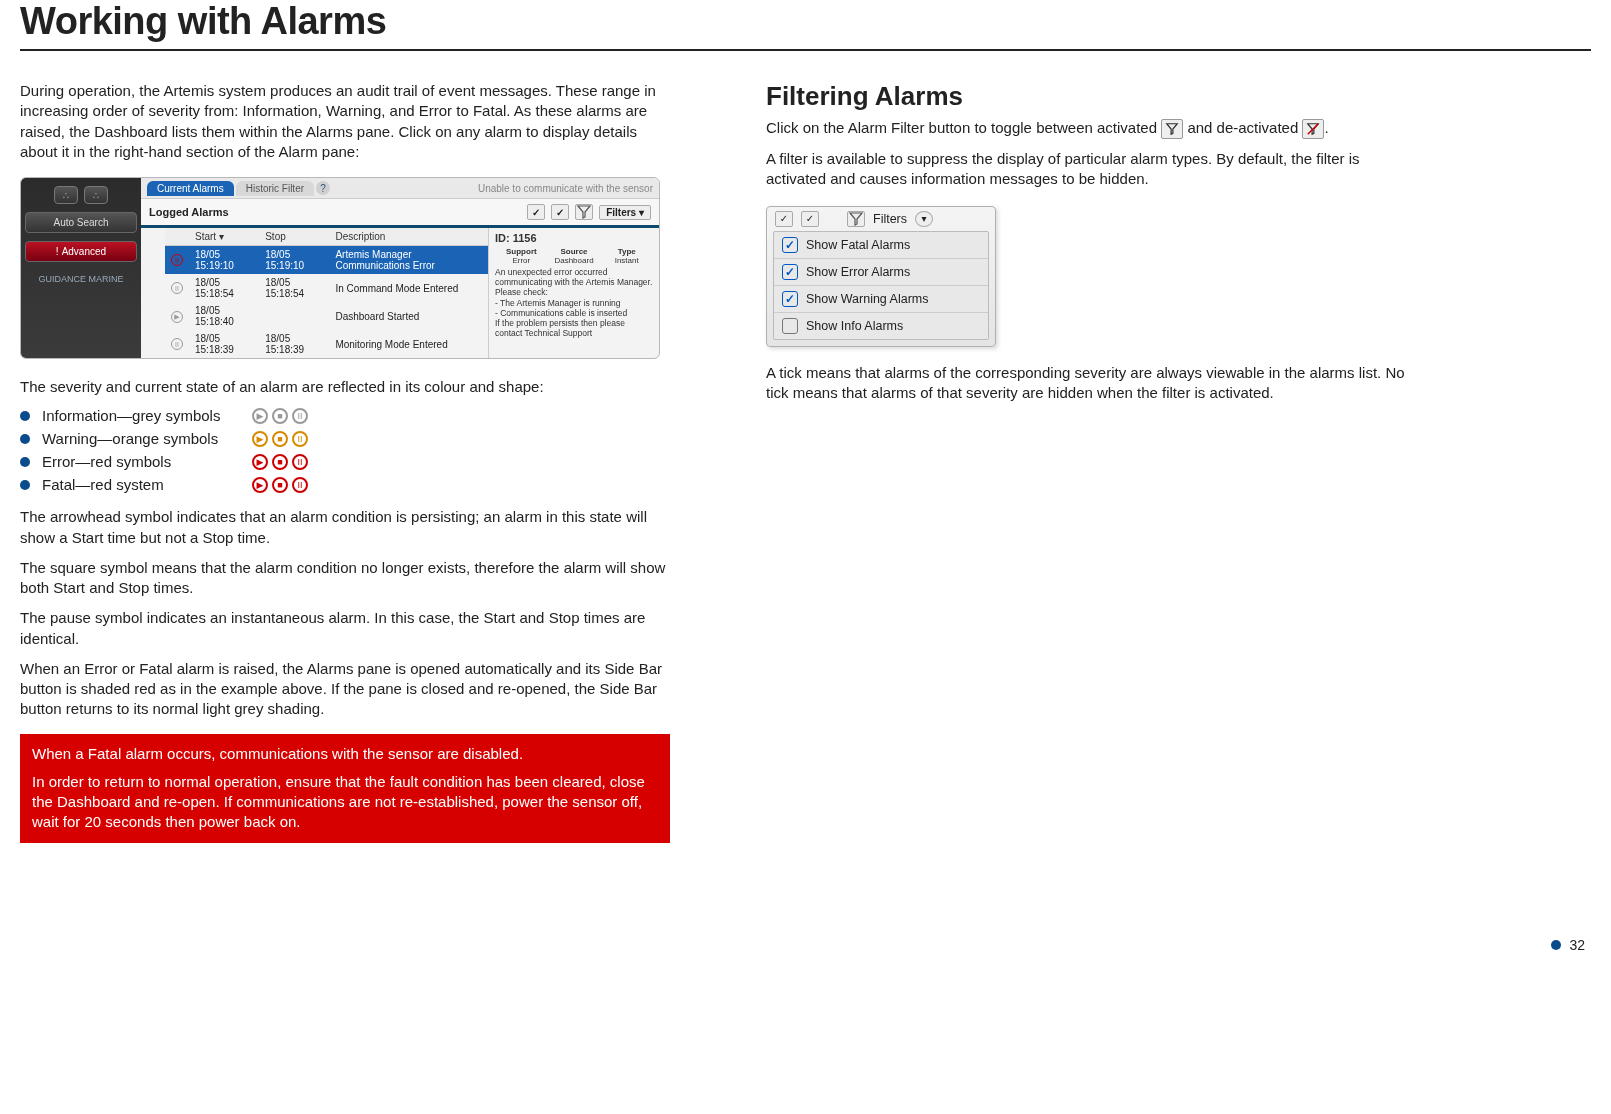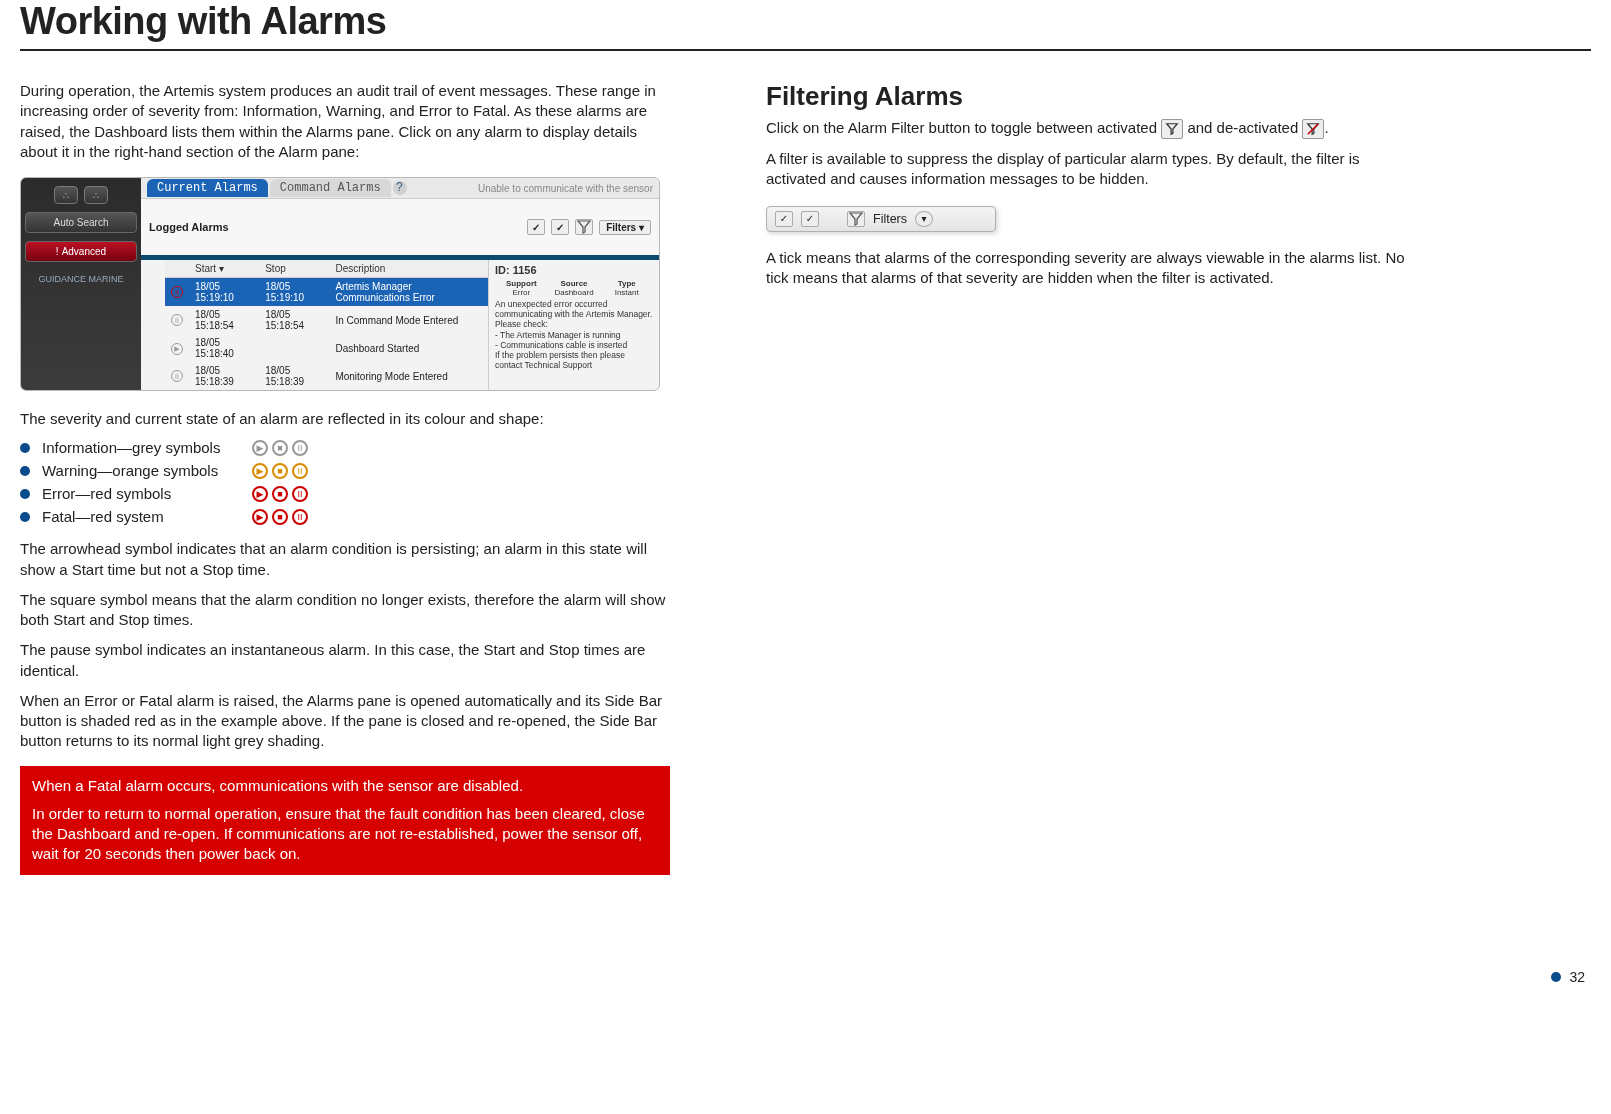--- a/index.html
+++ b/index.html
@@ -88,31 +88,30 @@
     background: #e9e9e9;
     padding: 0 6px;
     height: 20px;
   }
   .tab {
     padding: 2px 10px;
     border-radius: 6px 6px 0 0;
     background: #d8d8d8;
     color: #555;
     margin-right: 2px;
-    font-size: 12px;
-    font-family: Liberation Mono, monospace;
+    font-size: 10px;
   }
   .tab.active { background: #1a63b5; color: #fff; }
   .tab.help { border-radius: 50%; width:14px;height:14px;padding:0;display:flex;align-items:center;justify-content:center;background:#d0d0d0;color:#357; }
   .status-right { margin-left: auto; color: #888; font-size:10px; }
 
   .logged-header {
     display:flex; align-items:center;
-    background:#f7f7f7; border-top:1px solid #ccc; border-bottom:5px solid #0c4a6e;
-    padding: 20px 8px;
+    background:#f7f7f7; border-top:1px solid #ccc; border-bottom:3px solid #0c4a6e;
+    padding: 5px 8px;
     font-weight:bold;
   }
   .logged-header .controls { margin-left:auto; display:flex; gap:6px; align-items:center; }
   .mini-btn {
     border:1px solid #aaa; background:#eee; border-radius:2px;
     width:18px; height:16px; display:inline-flex;align-items:center;justify-content:center;
     font-size:10px;
   }
   .filters-btn {
     border:1px solid #aaa; background:#eee; border-radius:2px;
@@ -228,21 +227,21 @@
         </div>
         <div class="sb-btn">Auto Search</div>
         <div class="sb-btn red">
           <span style="margin-right:3px">!</span><span>Advanced</span>
         </div>
         <div class="sb-logo">GUIDANCE MARINE</div>
       </div>
       <div class="pane-main">
         <div class="tabs-row">
           <div class="tab active">Current Alarms</div>
-          <div class="tab">Command Alarms</div>
+          <div class="tab">Historic Filter</div>
           <div class="tab help">?</div>
           <div class="status-right">Unable to communicate with the sensor</div>
         </div>
         <div class="logged-header">
           <span>Logged Alarms</span>
           <div class="controls">
             <span class="mini-btn">✓</span>
             <span class="mini-btn">✓</span>
             <span class="mini-btn">
               <svg viewBox="0 0 16 16">
@@ -395,20 +394,38 @@
         <span class="mini-btn">✓</span>
         <span style="width:12px"></span>
         <span class="mini-btn">
           <svg viewBox="0 0 16 16">
               <path d="M2 2h12l-5 6v5l-2 1v-6z" fill="none" stroke="#555" stroke-width="1.2"></path>
             </svg>
         </span>
         <span>Filters</span>
         <span class="mini-btn" style="border-radius:50%">▾</span>
       </div>
+      <div class="fd-list">
+        <div class="fd-item">
+          <span class="fd-check checked"></span>
+          <span>Show Fatal Alarms</span>
+        </div>
+        <div class="fd-item">
+          <span class="fd-check checked"></span>
+          <span>Show Error Alarms</span>
+        </div>
+        <div class="fd-item">
+          <span class="fd-check checked"></span>
+          <span>Show Warning Alarms</span>
+        </div>
+        <div class="fd-item">
+          <span class="fd-check empty"></span>
+          <span>Show Info Alarms</span>
+        </div>
+      </div>
     </div>
 
     <p>A tick means that alarms of the corresponding severity are always viewable in the alarms list. No tick means that alarms of that severity are hidden when the filter is activated.</p>
   </div>
 </div>
 
 <div class="page-footer">
   <div class="page-num">
     <span class="page-dot"></span>
     <span>32</span>

